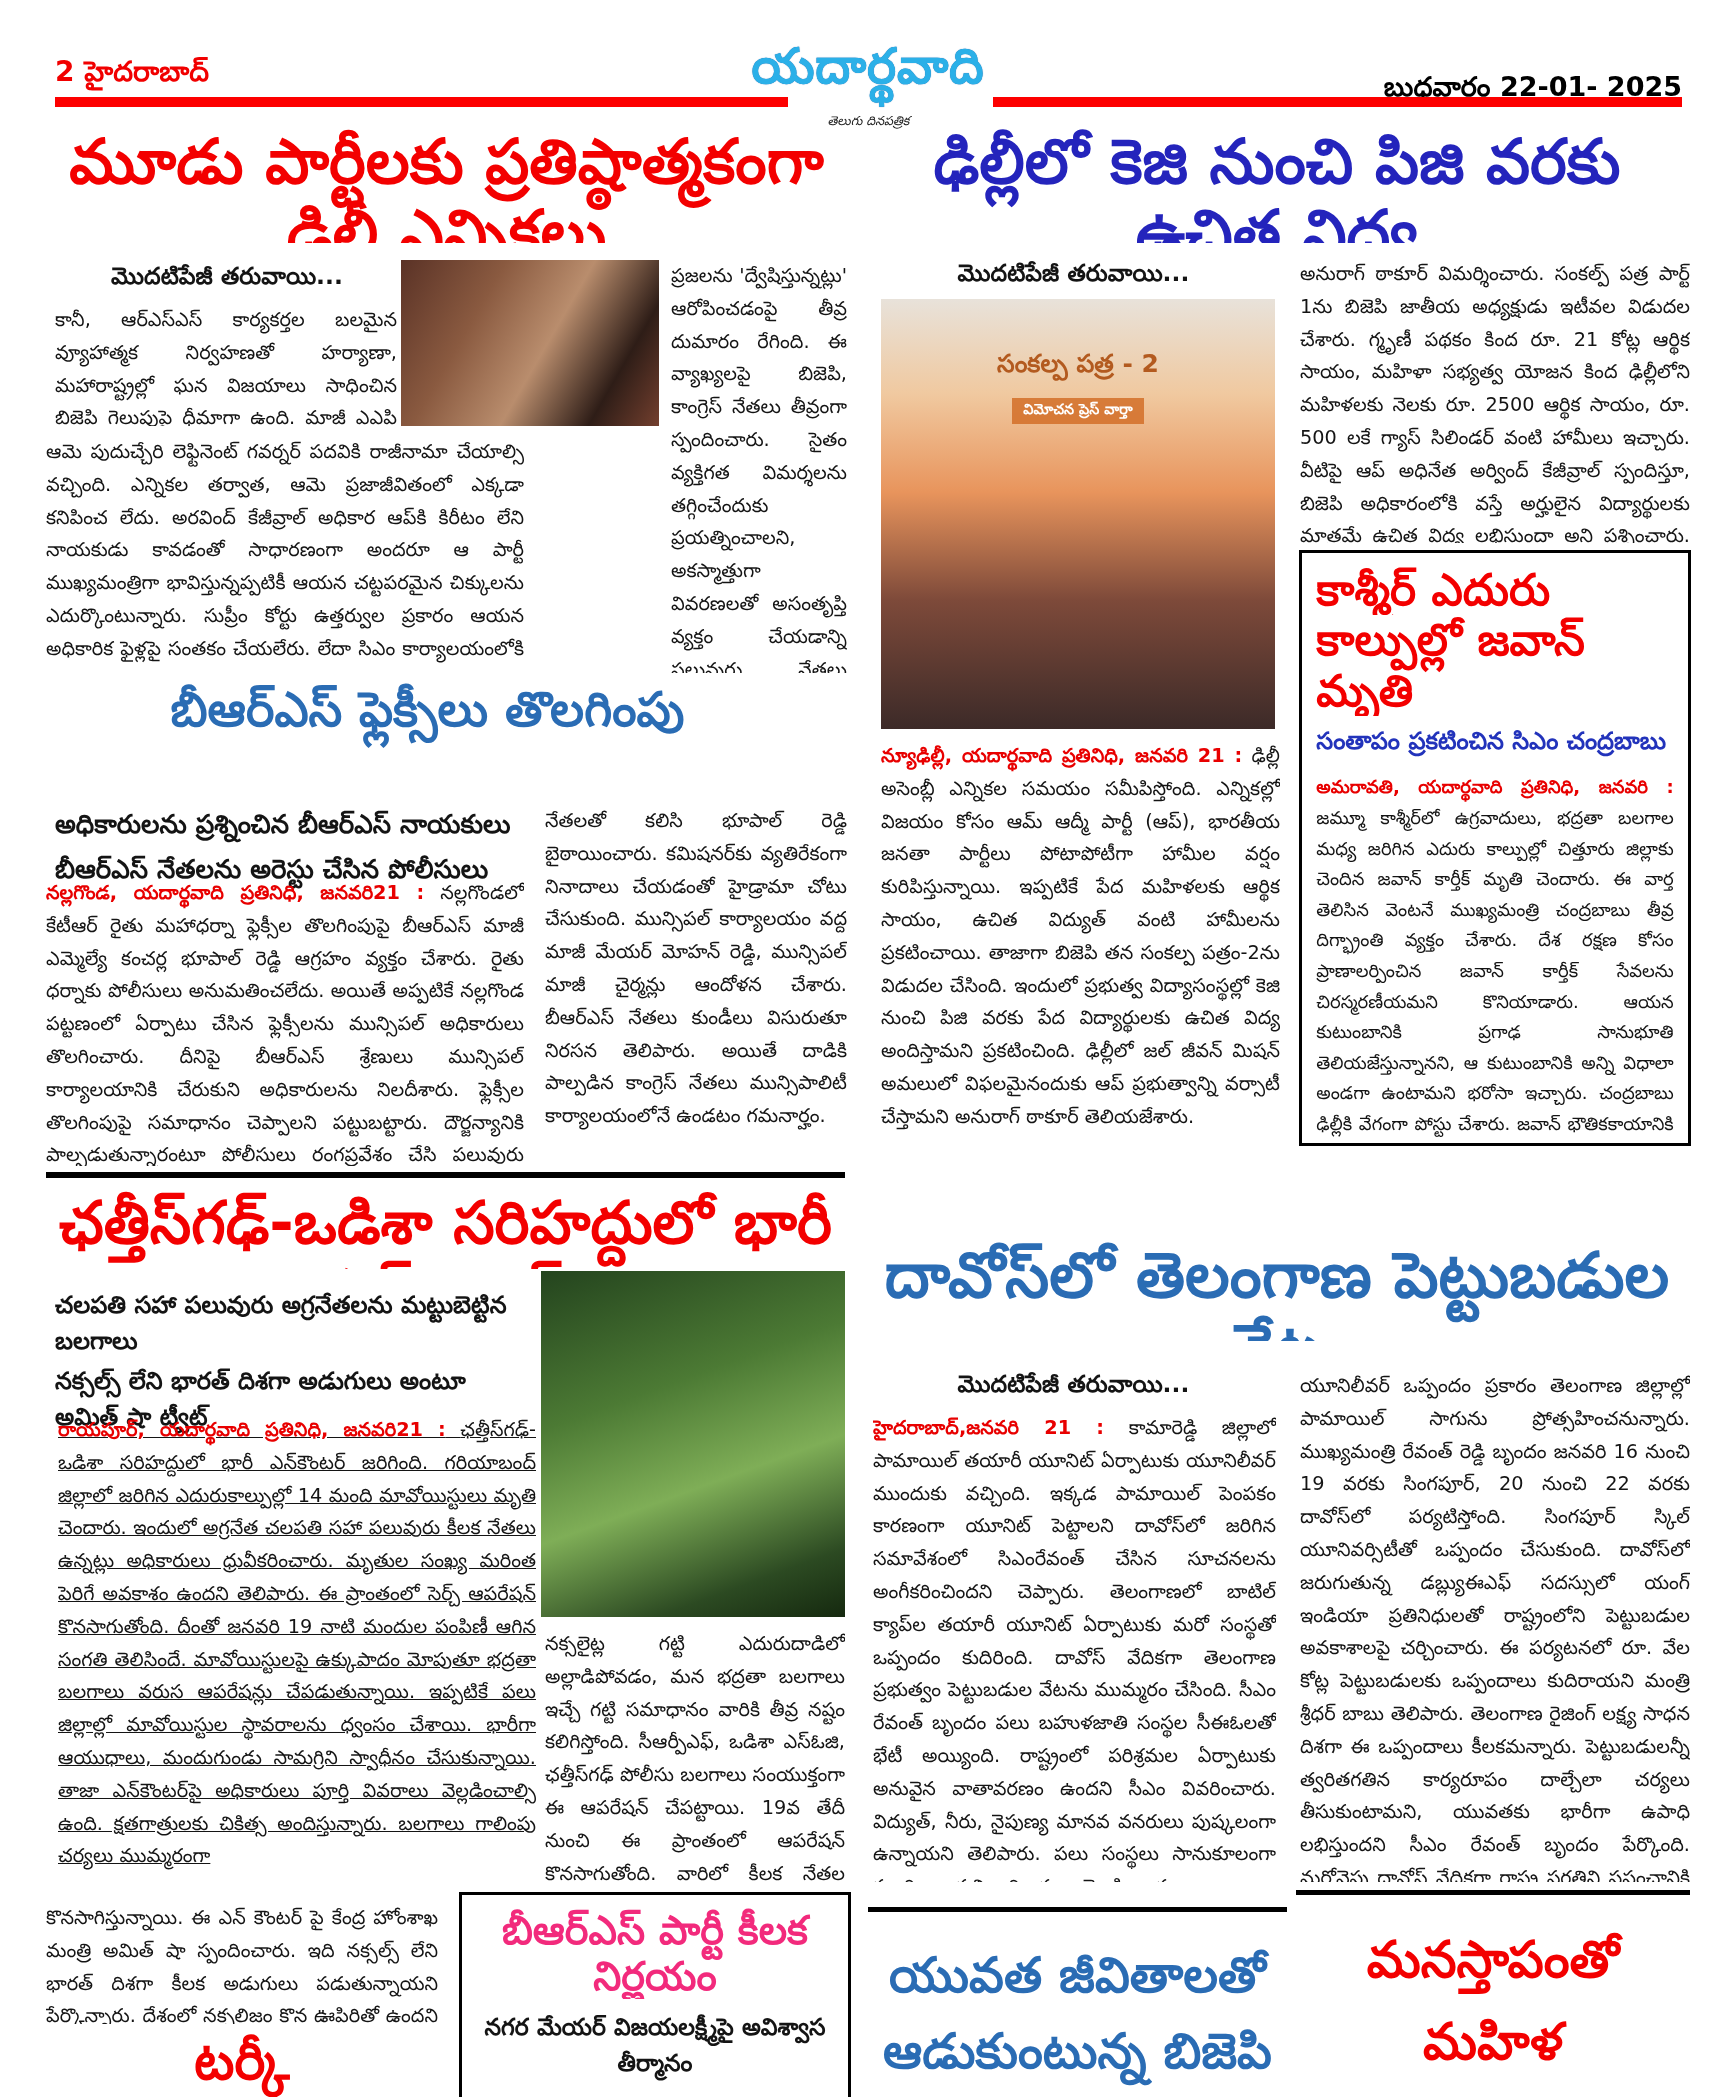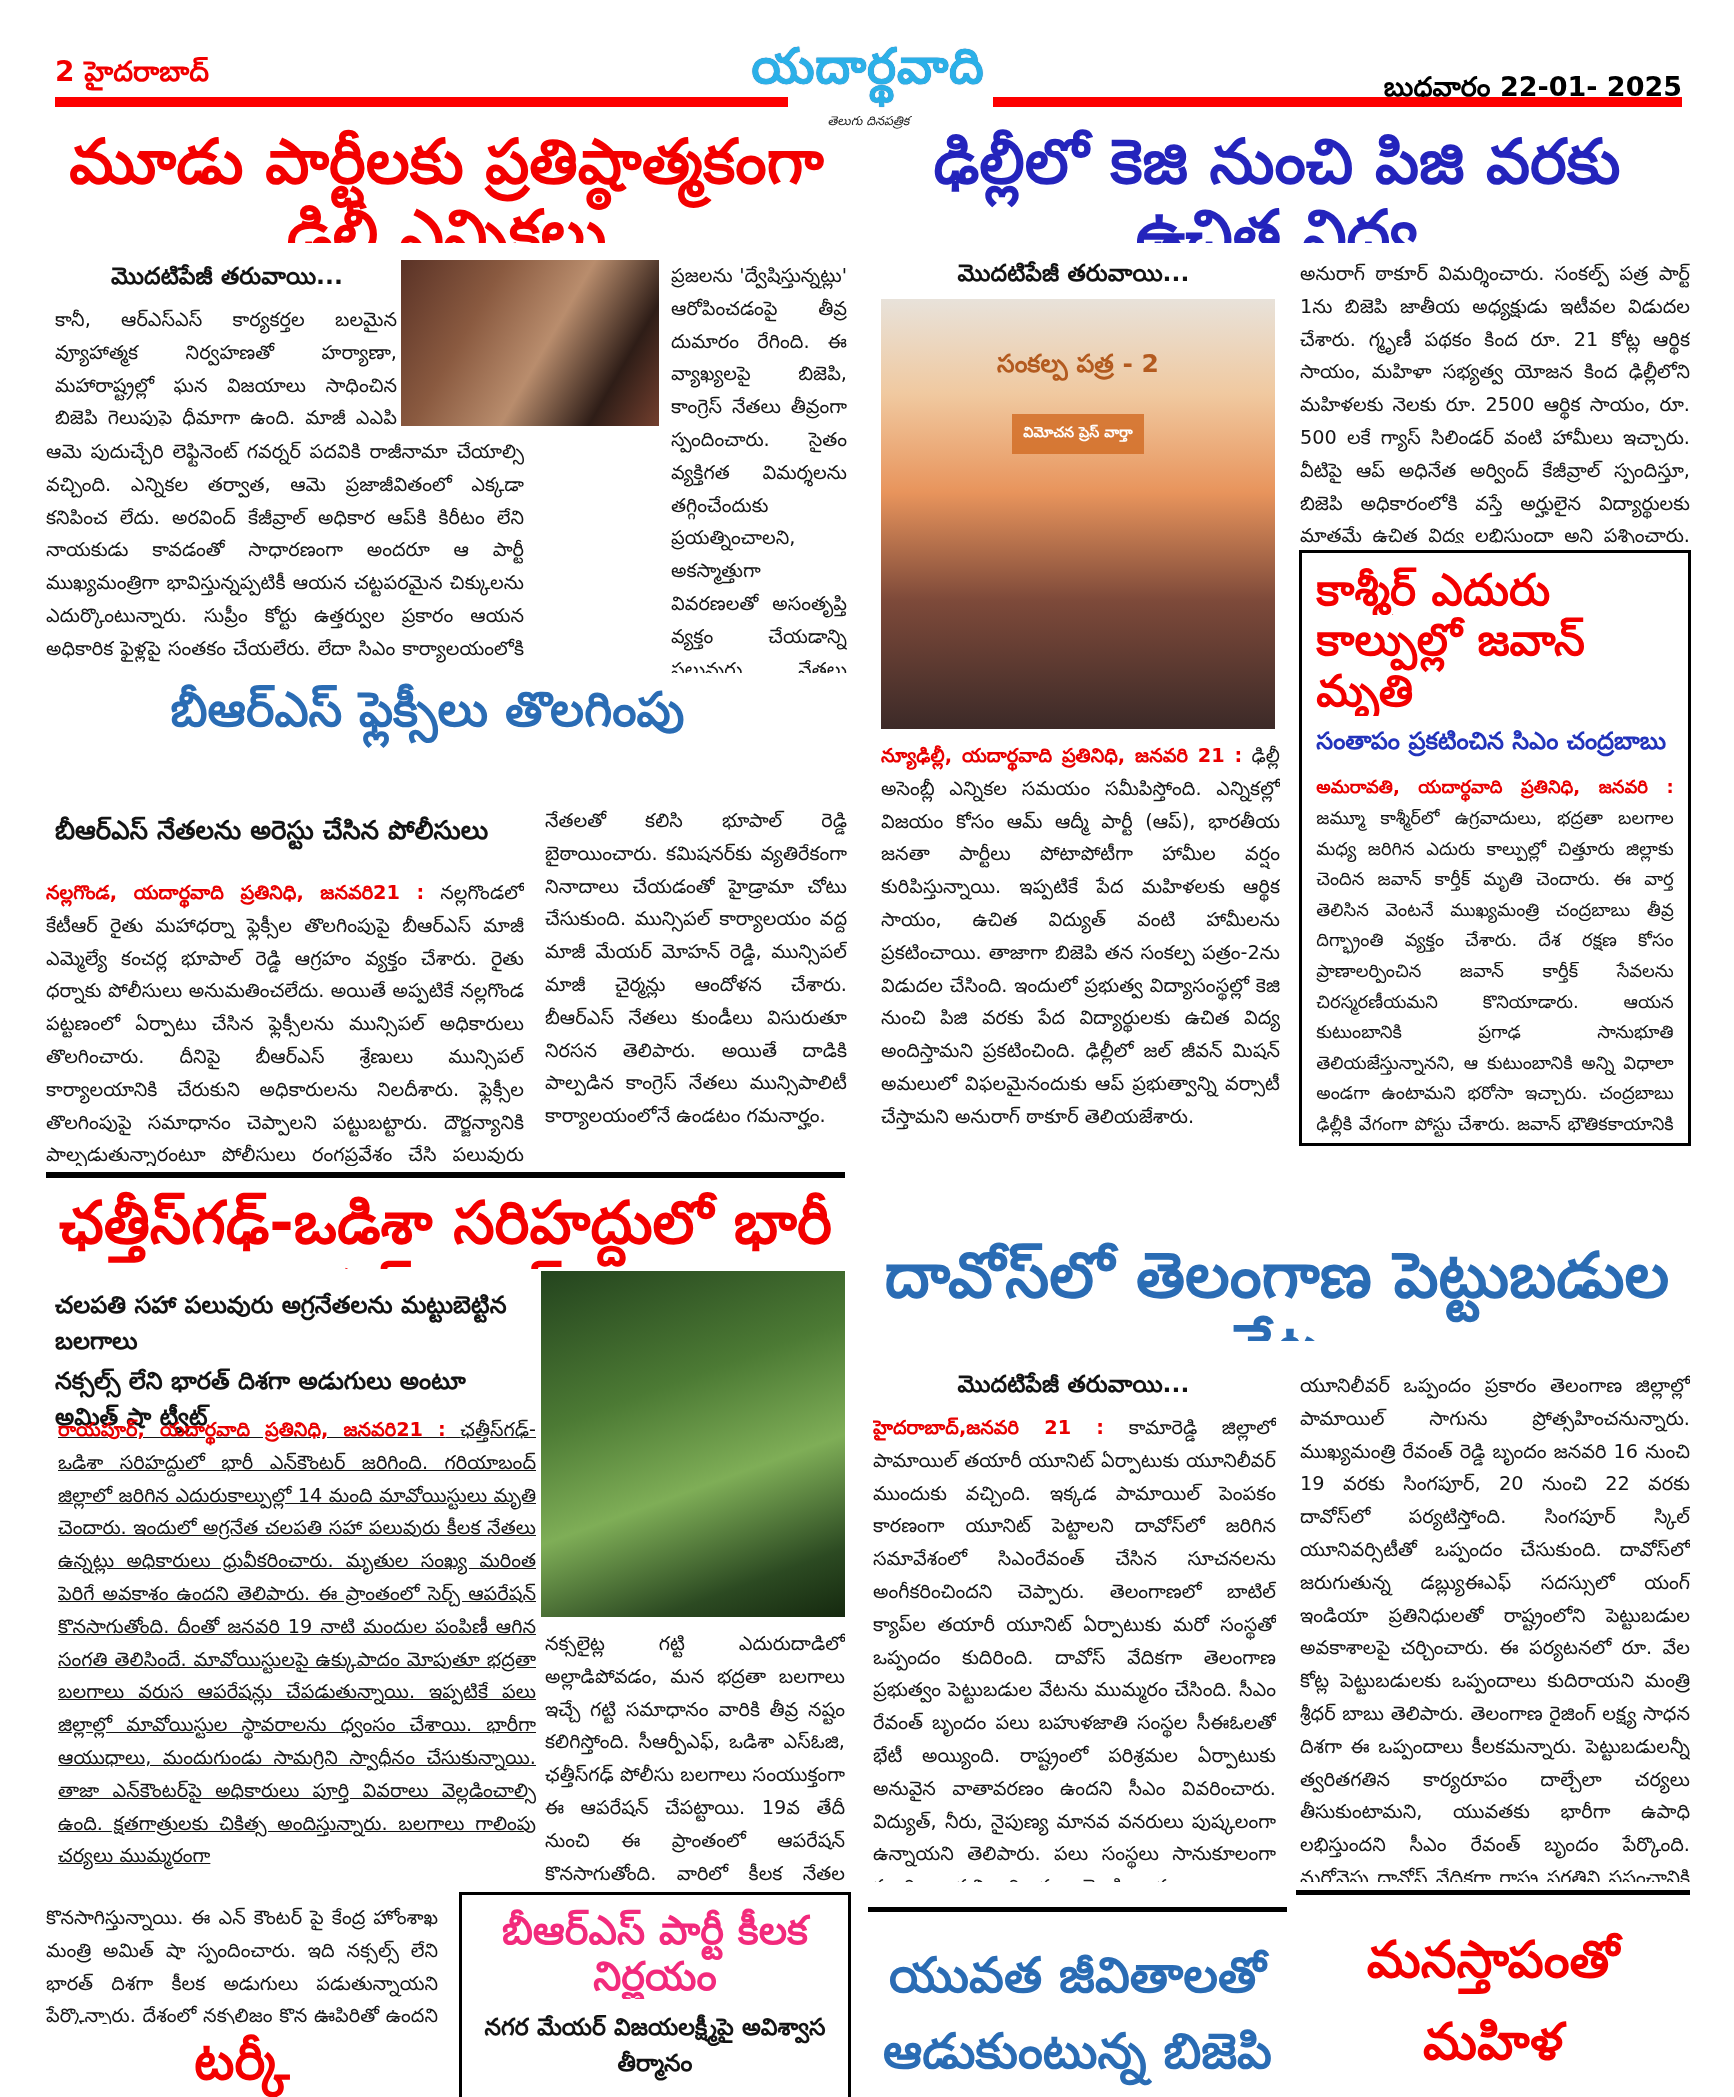--- a/index.html
+++ b/index.html
@@ -24,22 +24,22 @@
   .continued{font-weight:bold;font-size:23.5px;text-align:center;color:#141414;}
   .bodytxt{font-size:19.3px;line-height:1.7;text-align:justify;overflow:hidden;color:#141414;}
   .dl{color:#e80000;font-weight:bold;}
   .boxed{border:3.4px solid #000;background:#fff;box-sizing:border-box;padding:11.7px 14.3px;overflow:hidden;}
   .rule{background:#000;}
   
   .photo{overflow:hidden;}
   .photo-a{background:linear-gradient(120deg,#5a3226 0%,#8a5a40 30%,#b98d6d 55%,#2e1d17 80%,#733f2e 100%);}
   .photo-b{background:linear-gradient(180deg,#e8e2da 0%,#f0c9a0 22%,#e8945c 45%,#7e4a3a 70%,#3c2a28 100%);}
   .photo-b .ph-txt{color:#b35a1f;font-weight:bold;text-align:center;font-size:25px;margin-top:50px;}
-  .photo-b .ph-txt2{color:#fff;font-weight:bold;text-align:right;font-size:14.3px;margin-top:30px;
-                    background:rgba(210,110,40,.85);display:inline-block;padding:10px 11px;}
+  .photo-b .ph-txt2{color:#fff;font-weight:bold;text-align:right;font-size:14.3px;margin-top:14px;
+                    background:rgba(210,110,40,.85);display:inline-block;padding:3px 11px;}
   .photo-c{background:linear-gradient(160deg,#24441e 0%,#4c7a34 35%,#7fae57 60%,#2c4a22 85%,#15290f 100%);}
   .photo-cap-wrap{text-align:center;}
 </style>
 </head>
 <body>
 
 <div class="sheet">
 
   <div class="abs page-sec" style="left:55px;top:55px;width:294px;">2  హైదరాబాద్</div>
   <div class="abs masthead" style="left:713px;top:38px;width:310px;">యదార్థవాది</div>
@@ -50,20 +50,21 @@
 
   <div class="abs hl hl-red" style="left:46px;top:126px;width:801px;height:117px;font-size:62px;">మూడు పార్టీలకు ప్రతిష్ఠాత్మకంగా ఢిల్లీ ఎన్నికలు</div>
   <div class="abs continued" style="left:59px;top:262px;width:336px;">మొదటిపేజీ తరువాయి...</div>
   <div class="abs bodytxt" style="left:55px;top:304px;width:342px;height:122px;">కానీ, ఆర్ఎస్ఎస్ కార్యకర్తల బలమైన వ్యూహాత్మక నిర్వహణతో హర్యాణా, మహారాష్ట్రల్లో ఘన విజయాలు సాధించిన బిజెపి గెలుపుపై ధీమాగా ఉంది. మాజీ ఎఎపి ఎమ్మెల్యేలను అభ్యర్థులుగా మార్చుకోవడం ద్వారా బిజెపి గెలుపు ఉత్సవం కానుందని భావిస్తోంది. ఓటర్లను తమవైపు తిప్పుకునేందుకు మూడు పార్టీలు సర్వశక్తులూ ఒడ్డుతున్నాయి.</div>
   <div class="abs photo photo-a" style="left:401px;top:260px;width:258px;height:166px;"></div>
   <div class="abs bodytxt" style="left:671px;top:260px;width:176px;height:413px;">ప్రజలను 'ద్వేషిస్తున్నట్లు' ఆరోపించడంపై తీవ్ర దుమారం రేగింది. ఈ వ్యాఖ్యలపై బిజెపి, కాంగ్రెస్ నేతలు తీవ్రంగా స్పందించారు. సైతం వ్యక్తిగత విమర్శలను తగ్గించేందుకు ప్రయత్నించాలని, అకస్మాత్తుగా వివరణలతో అసంతృప్తి వ్యక్తం చేయడాన్ని పలువురు నేతలు ఖండించారు. ఏదో ఒక దుష్ప్రచారం కాకుండా అభివృద్ధిపై చర్చ జరగాలని సూచించారు. ఈ వ్యవహారంపై ఆమ్ ఆద్మీ పార్టీ ఎన్నికల సంఘానికి ఫిర్యాదు చేసింది. కేజీవ్రాల్ ప్రభావం ప్రజలపై ఎలా ఉంటుందో చూడాలి.</div>
   <div class="abs bodytxt" style="left:46px;top:436px;width:478px;height:235px;">ఆమె పుదుచ్చేరి లెఫ్టినెంట్ గవర్నర్ పదవికి రాజీనామా చేయాల్సి వచ్చింది. ఎన్నికల తర్వాత, ఆమె ప్రజాజీవితంలో ఎక్కడా కనిపించ లేదు. అరవింద్ కేజీవ్రాల్ అధికార ఆప్‌కి కిరీటం లేని నాయకుడు కావడంతో సాధారణంగా అందరూ ఆ పార్టీ ముఖ్యమంత్రిగా భావిస్తున్నప్పటికీ ఆయన చట్టపరమైన చిక్కులను ఎదుర్కొంటున్నారు. సుప్రీం కోర్టు ఉత్తర్వుల ప్రకారం ఆయన అధికారిక ఫైళ్లపై సంతకం చేయలేరు. లేదా సిఎం కార్యాలయంలోకి ప్రవేశించలేరు. దానితో బిజెపి మార్గంలో ఆప్ కేజీవాల్, సిఎం ఆతిశీ అనే డబుల్ ఇంజిన్ సర్కార్‌ను ప్రస్తావిస్తున్నారు. కేజీవాల్ ఉత్తరప్రదేశ్, బీహార్ వలస ఓటర్లను ప్రసన్నం చేసుకునే ప్రయత్నాల్లో ఉన్నారు.</div>
 
   <div class="abs hl hl-blue" style="left:46px;top:682px;width:763px;height:117px;font-size:48px;">బీఆర్ఎస్ ఫ్లెక్సీలు తొలగింపు</div>
   <div class="abs" style="left:55px;top:805px;width:474px;height:67px;">
+    <div class="sub" style="font-size:26px;">అధికారులను ప్రశ్నించిన బీఆర్ఎస్ నాయకులు</div>
     <div class="sub" style="font-size:26px;margin-top:5.9px;">బీఆర్ఎస్ నేతలను అరెస్టు చేసిన పోలీసులు</div>
   </div>
   <div class="abs bodytxt" style="left:46px;top:877px;width:478px;height:289px;">
     <span class="dl">నల్లగొండ, యదార్థవాది ప్రతినిధి,  జనవరి21 :</span>
     <span>నల్లగొండలో కేటీఆర్ రైతు మహాధర్నా ఫ్లెక్సీల తొలగింపుపై బీఆర్ఎస్ మాజీ ఎమ్మెల్యే కంచర్ల భూపాల్ రెడ్డి ఆగ్రహం వ్యక్తం చేశారు. రైతు ధర్నాకు పోలీసులు అనుమతించలేదు. అయితే అప్పటికే నల్లగొండ పట్టణంలో ఏర్పాటు చేసిన ఫ్లెక్సీలను మున్సిపల్ అధికారులు తొలగించారు. దీనిపై బీఆర్ఎస్ శ్రేణులు మున్సిపల్ కార్యాలయానికి చేరుకుని అధికారులను నిలదీశారు. ఫ్లెక్సీల తొలగింపుపై సమాధానం చెప్పాలని పట్టుబట్టారు. దౌర్జన్యానికి పాల్పడుతున్నారంటూ పోలీసులు రంగప్రవేశం చేసి పలువురు నేతలను అరెస్టు చేశారు. అనంతరం భూపాల్ రెడ్డి చేరుకున్నారు. అయినప్పటికి మున్సిపల్ కమిషనర్ స్పందించలేదు. మున్సిపల్ అధికారులు కాంగ్రెస్ కార్యకర్తల వలె వ్యవహరిస్తుండటంతో కమిషనర్ ఛాంబర్ లోనే పార్టీ కౌన్సిలర్లు,</span>
   </div>
   <div class="abs bodytxt" style="left:545px;top:805px;width:302px;height:361px;">నేతలతో కలిసి భూపాల్ రెడ్డి బైఠాయించారు. కమిషనర్‌కు వ్యతిరేకంగా నినాదాలు చేయడంతో హైడ్రామా చోటు చేసుకుంది. మున్సిపల్ కార్యాలయం వద్ద మాజీ మేయర్ మోహన్ రెడ్డి, మున్సిపల్ మాజీ చైర్మన్లు ఆందోళన చేశారు. బీఆర్ఎస్ నేతలు కుండీలు విసురుతూ నిరసన తెలిపారు. అయితే దాడికి పాల్పడిన కాంగ్రెస్ నేతలు మున్సిపాలిటీ కార్యాలయంలోనే ఉండటం గమనార్హం.</div>
 
   <div class="abs rule" style="left:46px;top:1172px;width:799px;height:5.9px;"></div>
 

